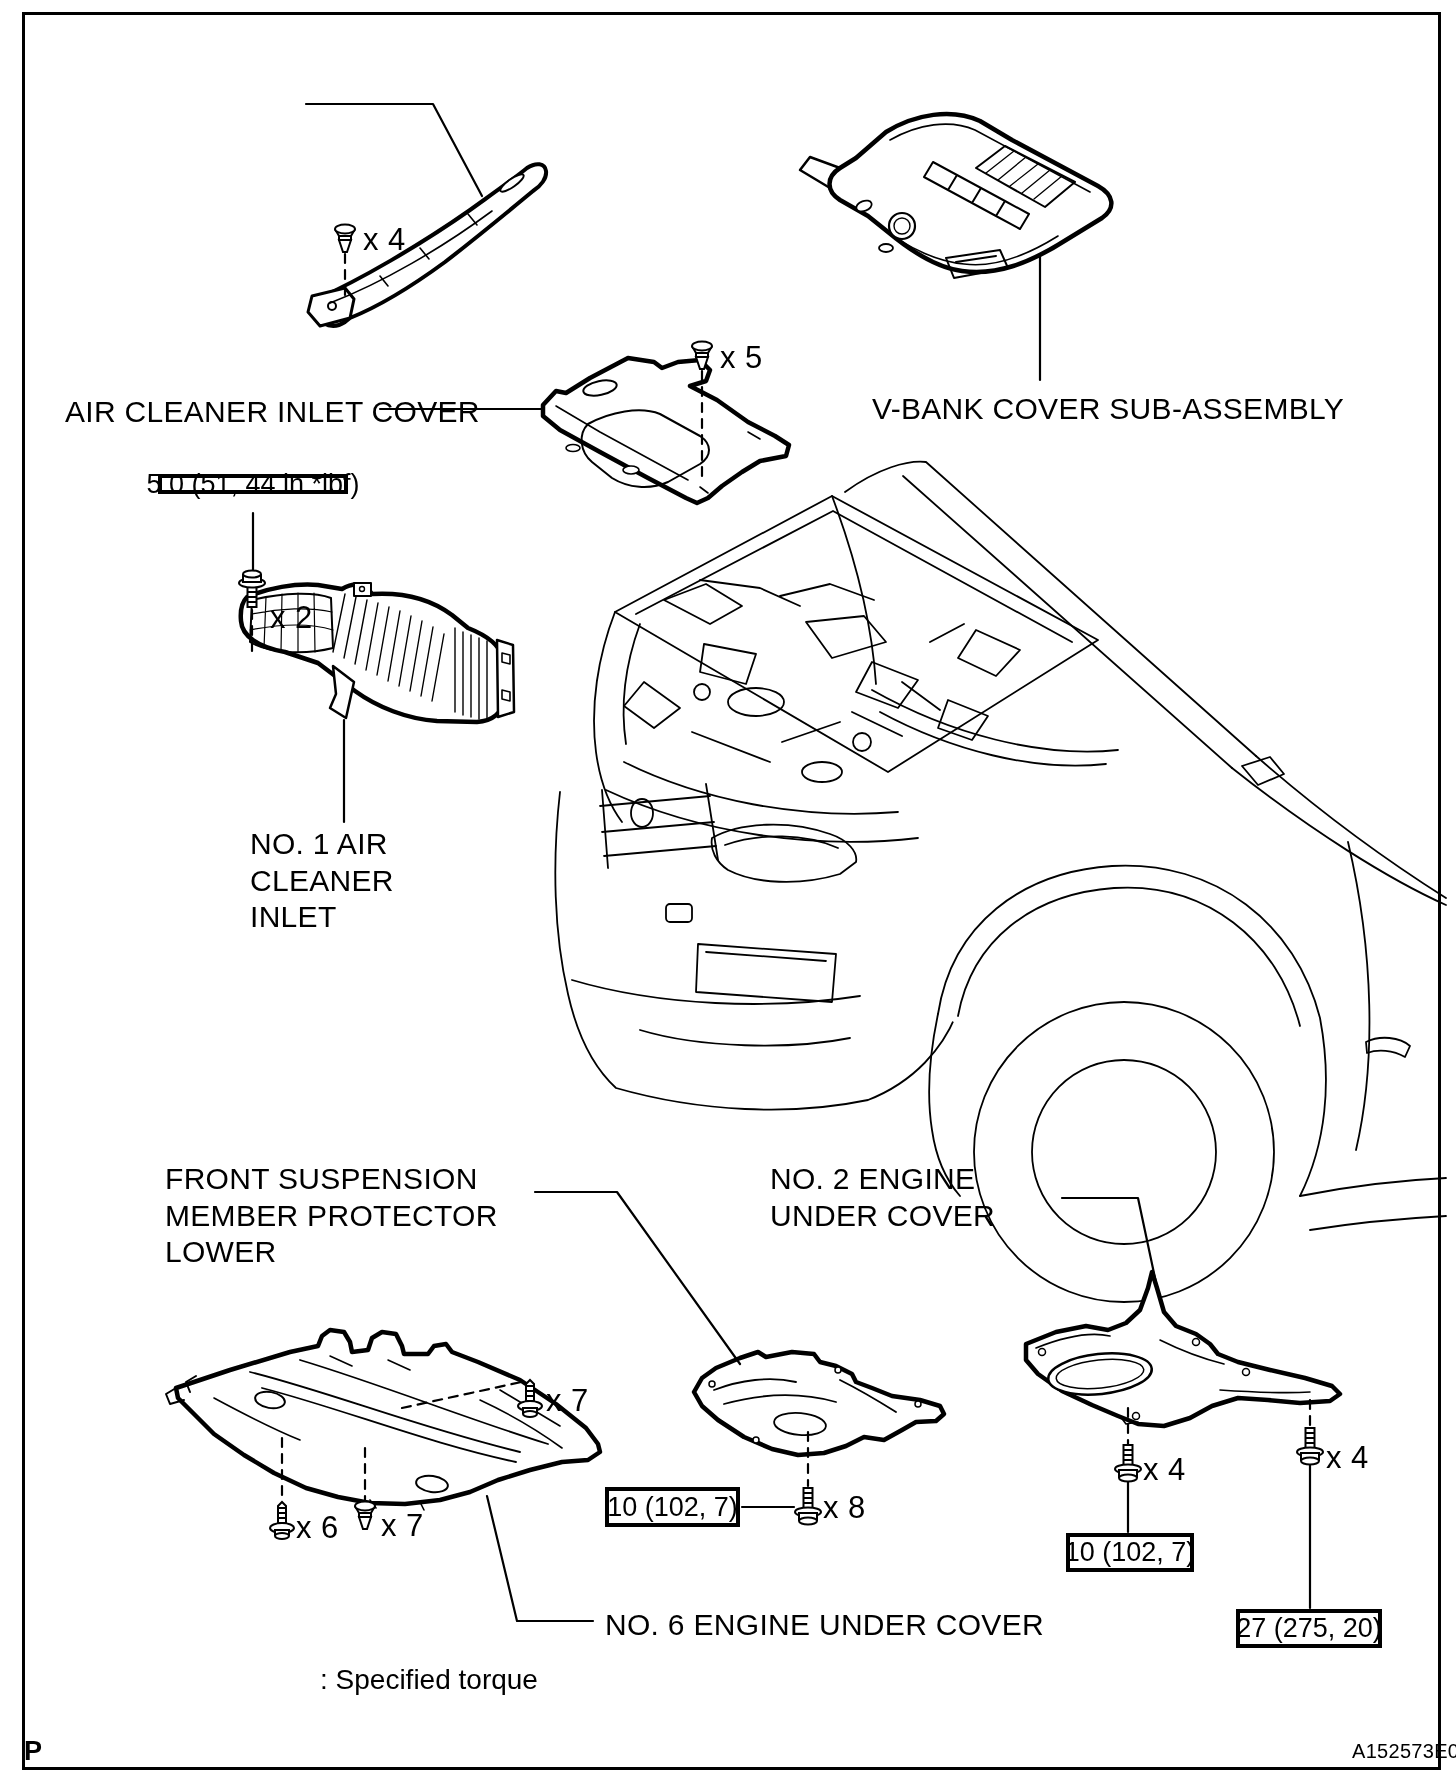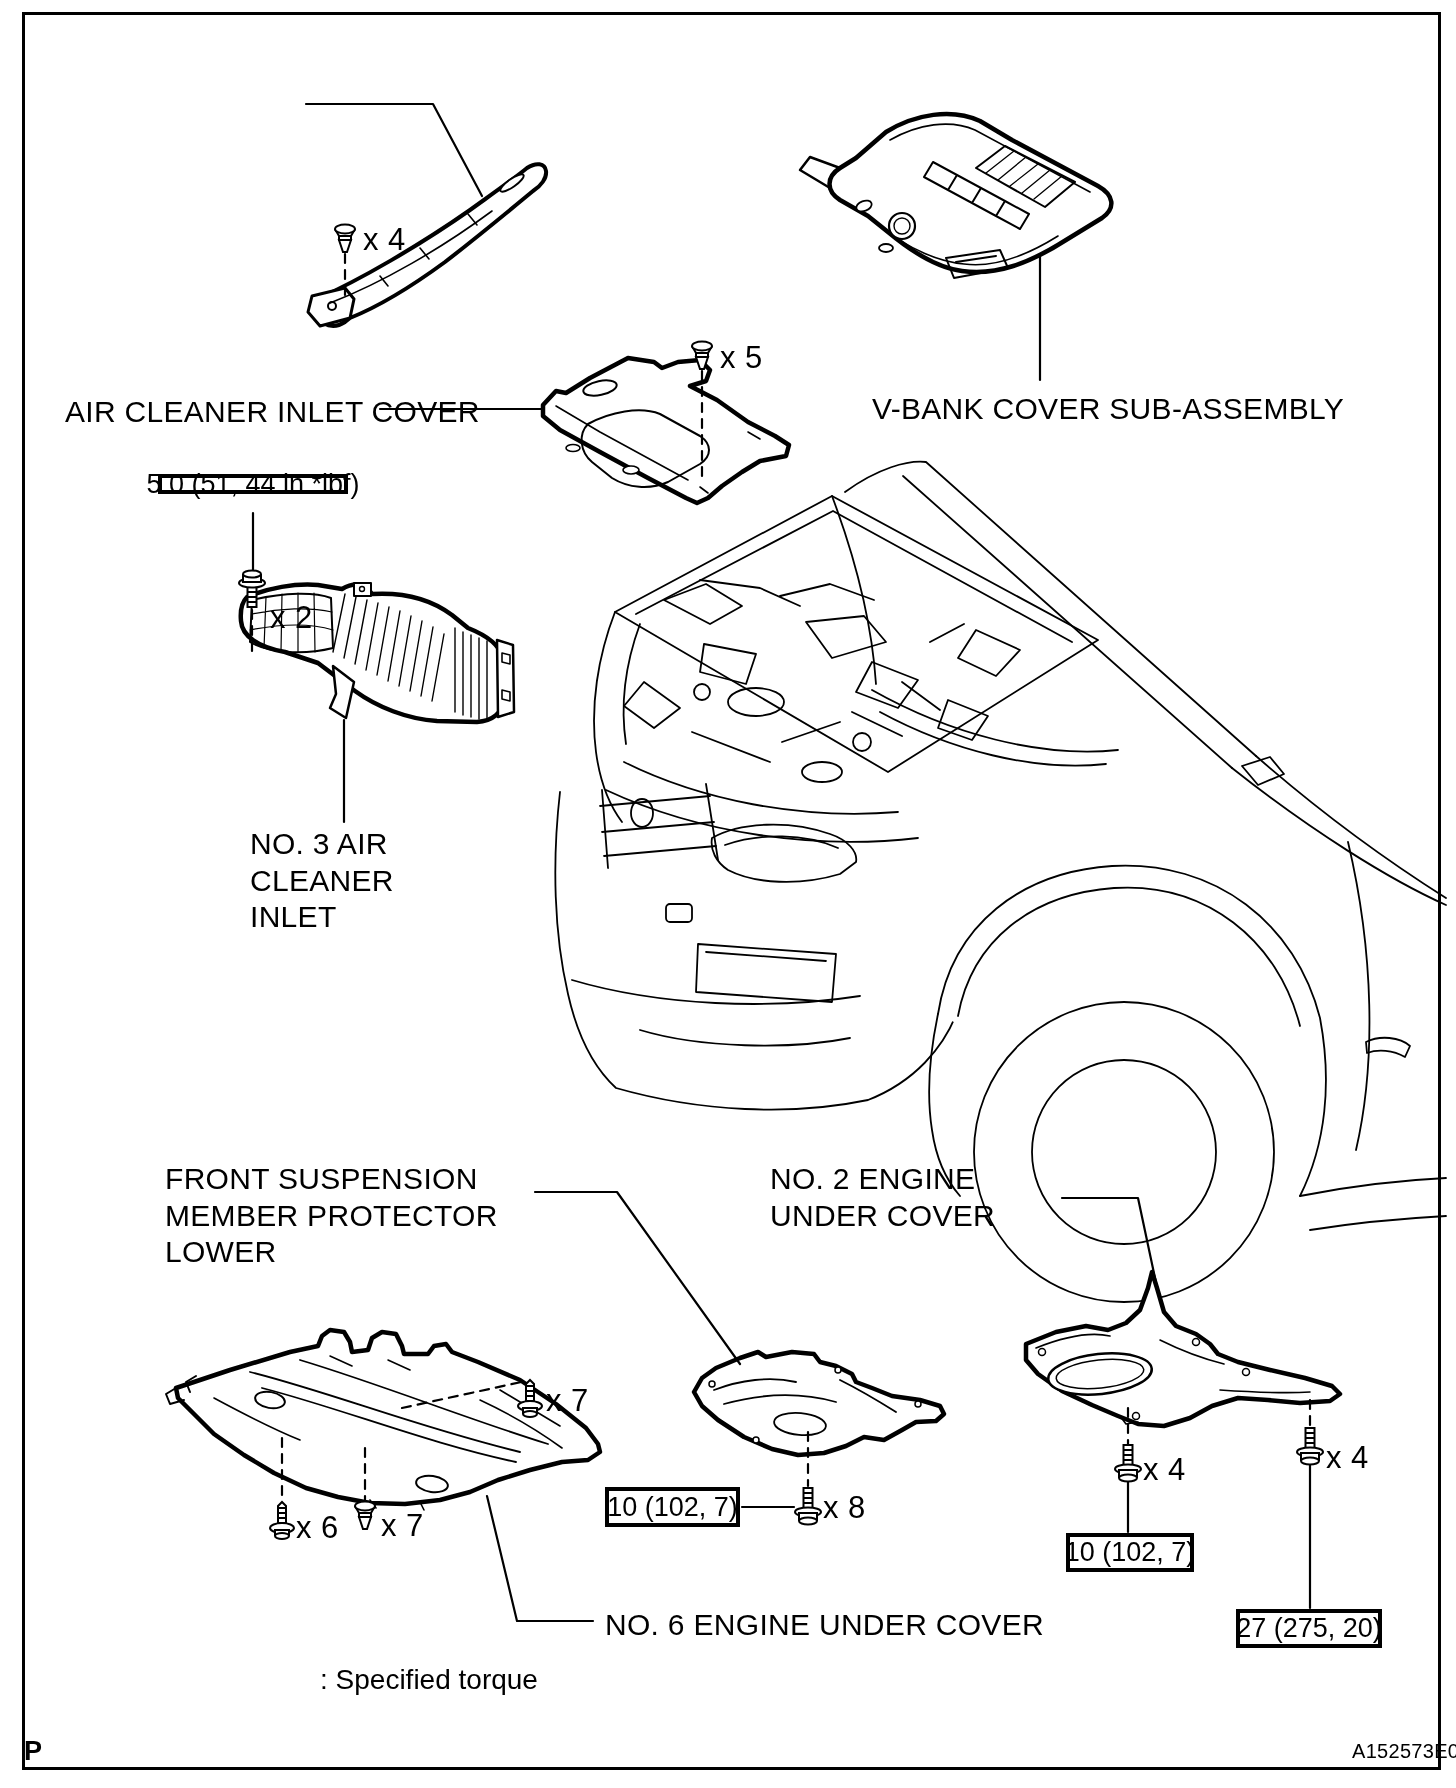--- a/index.html
+++ b/index.html
@@ -220,21 +220,21 @@
   <div class="lbl one" style="left:65px;top:394px;">AIR CLEANER INLET COVER</div>
 
   <div class="cnt" style="left:720px;top:340px;">x 5</div>
 
   <div class="lbl one" style="left:840px;top:391px;margin-left:32px;">V-BANK COVER SUB-ASSEMBLY</div>
 
   <div class="tbox" style="left:158px;top:474px;width:190px;height:20px;">5.0 (51, 44 in.*lbf)</div>
 
   <div class="cnt" style="left:270px;top:562px;margin-top:38px;">x 2</div>
 
-  <div class="lbl" style="left:250px;top:826px;width:230px;">NO. 3 AIR CLEANER INLET</div>
+  <div class="lbl" style="left:250px;top:826px;width:230px;">NO. 1 AIR CLEANER INLET</div>
 
   <div class="lbl" style="left:165px;top:1161px;width:420px;">FRONT SUSPENSION MEMBER PROTECTOR LOWER</div>
 
   <div class="lbl" style="left:770px;top:1161px;width:310px;">NO. 2 ENGINE UNDER COVER</div>
 
   <div class="cnt" style="left:546px;top:1383px;">x 7</div>
 
   <div class="cnt" style="left:296px;top:1510px;">x 6</div>
 
   <div class="cnt" style="left:381px;top:1508px;">x 7</div>

